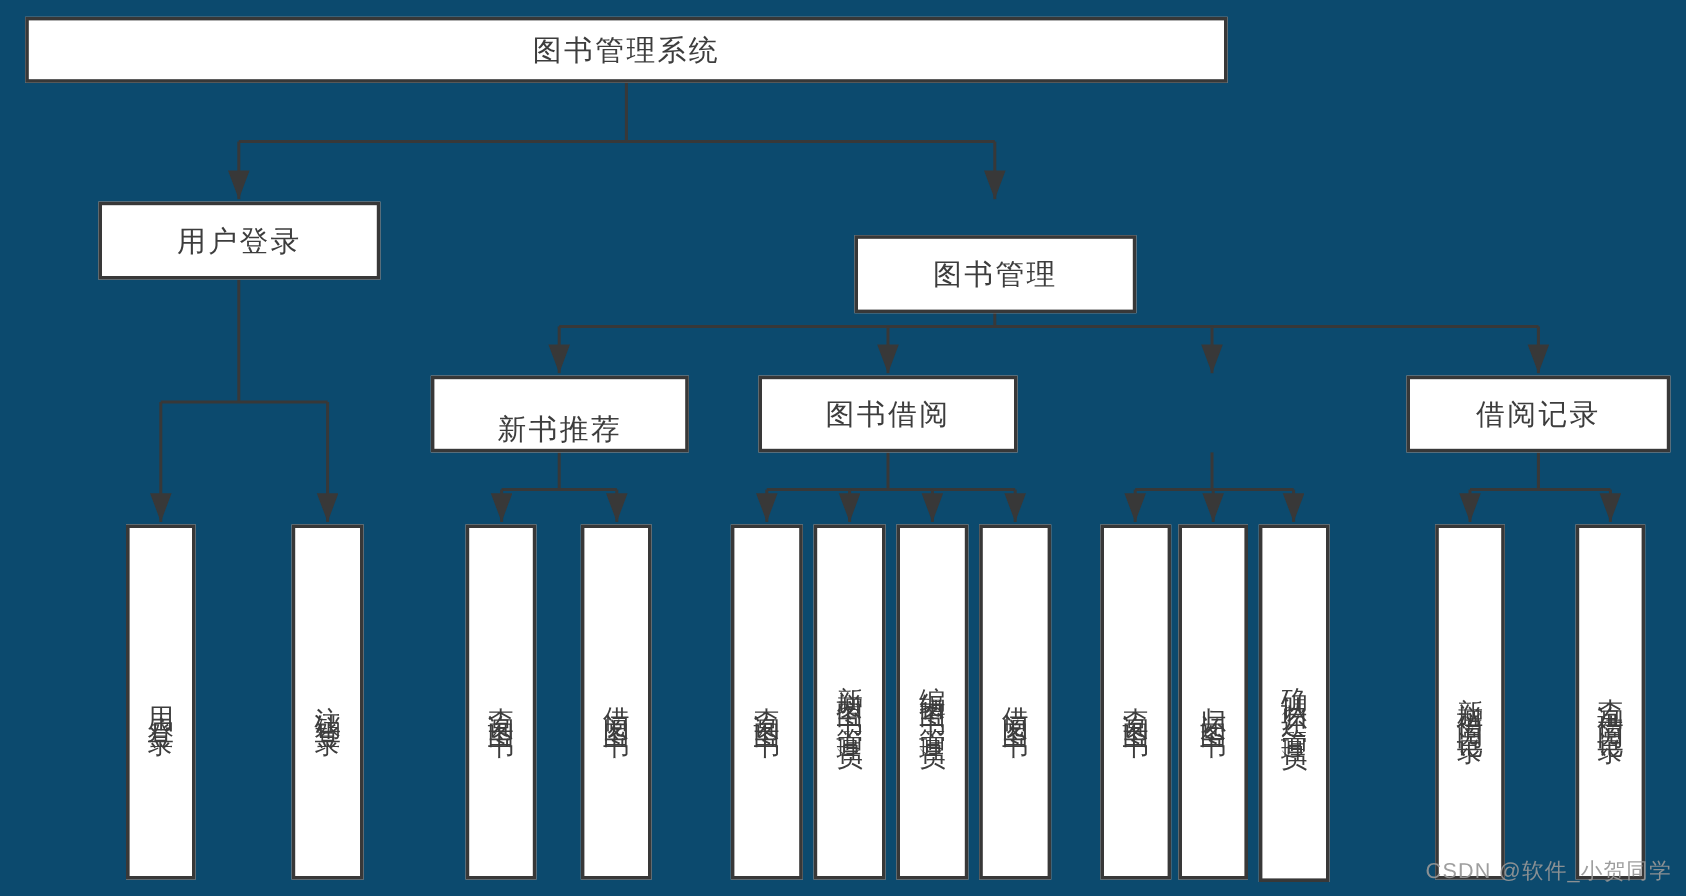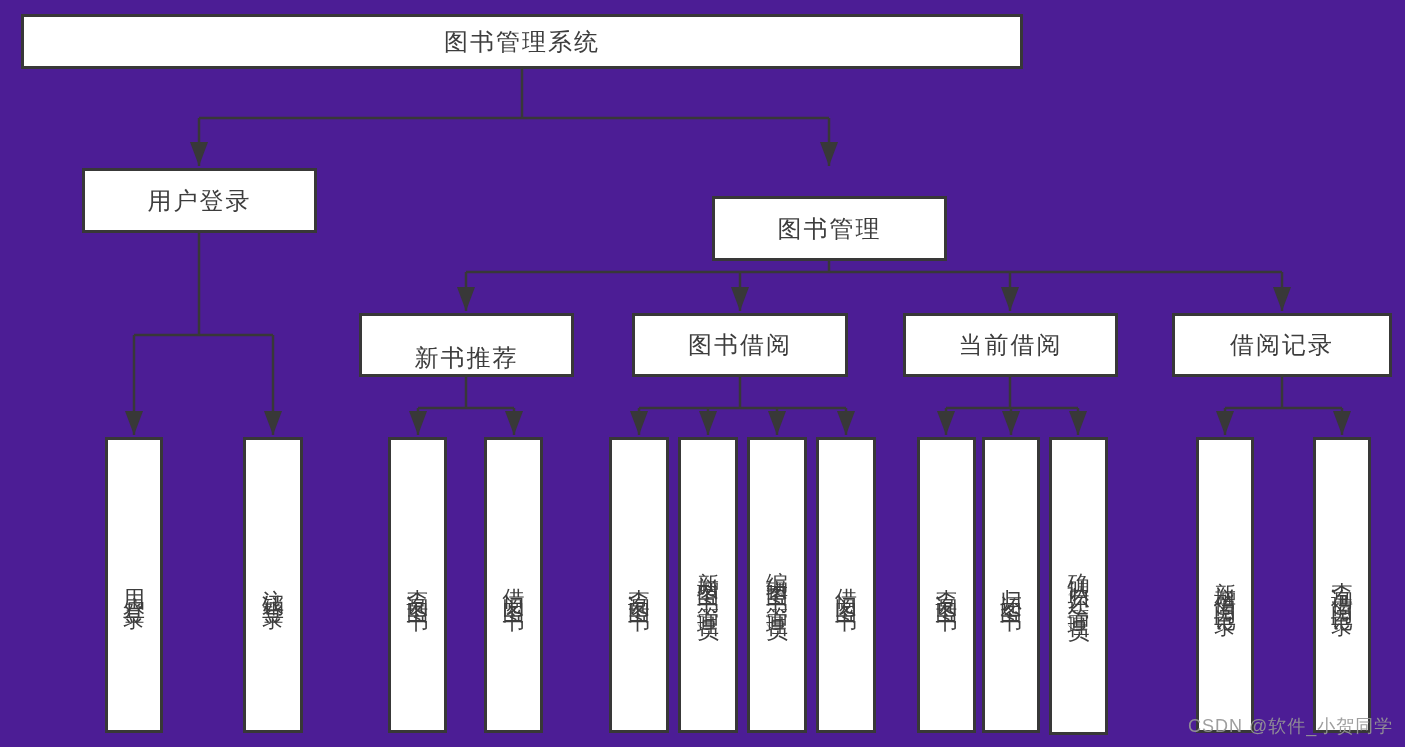--- a/index.html
+++ b/index.html
@@ -1,20 +1,20 @@
 <!DOCTYPE html>
 <html><head>
 <meta charset="utf-8">
 <style>
   html, body { margin: 0; padding: 0; background: #ffffff; }
   #canvas {
     position: relative;
     width: 1405px;
     height: 747px;
-    background: #4c1d95;
+    background: #0c4a6e;
     font-family: "Liberation Sans", "DejaVu Sans", sans-serif;
     overflow: hidden;
   }
   #connectors {
     position: absolute;
     left: 0; top: 0;
     width: 1405px; height: 747px;
   }
   #connectors line { stroke: #383838; stroke-width: 2.5; }
   .node {
@@ -113,23 +113,20 @@
   <div class="node h" style="left:712px; top:168px; width:235px; height:65px;margin-top:28px;">
     <span>图书管理</span>
   </div>
 
   <div class="node h" style="left:359px; top:313px; width:215px; height:64px;align-items:flex-end;">
     <span>新书推荐</span>
   </div>
   <div class="node h" style="left:632px; top:313px; width:216px; height:64px;">
     <span>图书借阅</span>
   </div>
-  <div class="node h" style="left:903px; top:313px; width:215px; height:64px;">
-    <span>当前借阅</span>
-  </div>
   <div class="node h" style="left:1172px; top:313px; width:220px; height:64px;">
     <span>借阅记录</span>
   </div>
 
   <div class="node v" style="left:105px; top:437px; width:58px; height:296px;">
     <span>用户登录</span>
   </div>
   <div class="node v" style="left:243px; top:437px; width:60px; height:296px;">
     <span>注销登录</span>
   </div>

